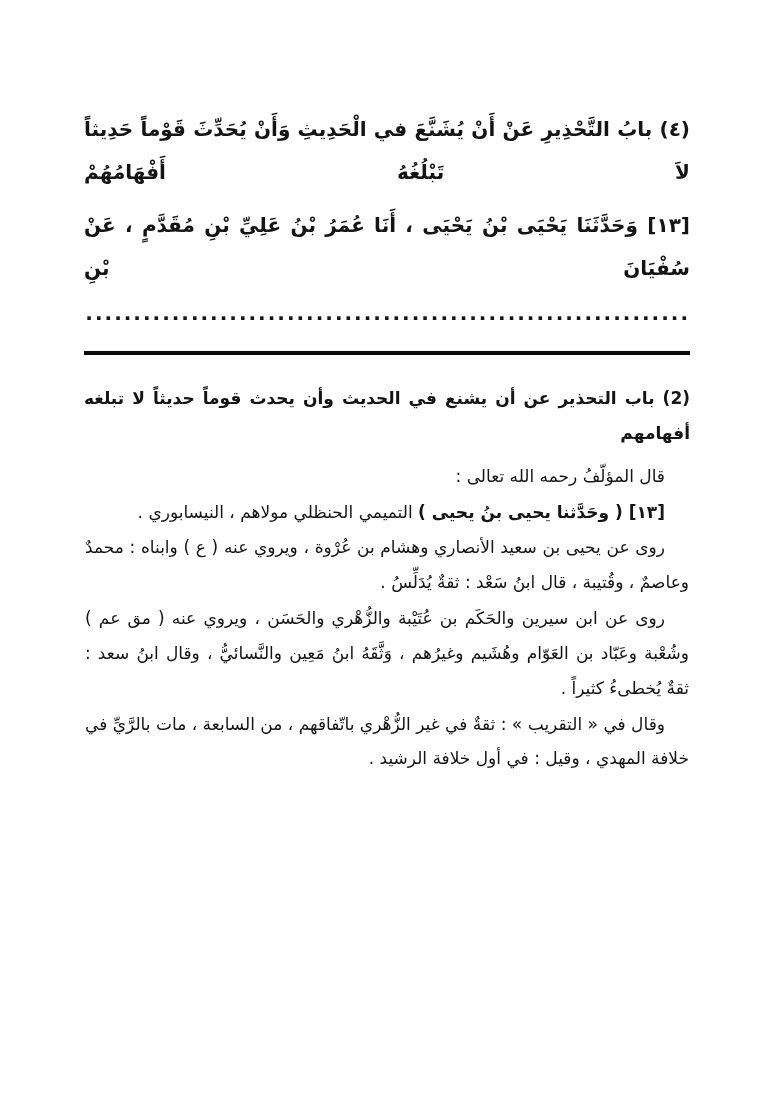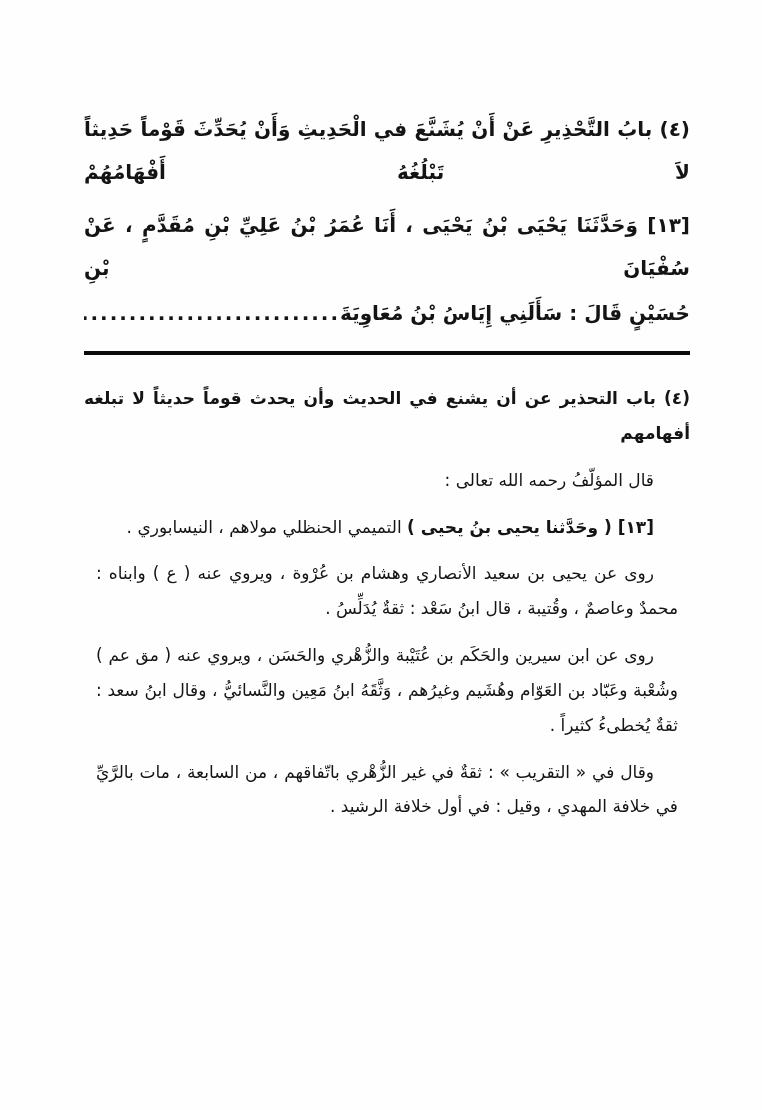--- a/index.html
+++ b/index.html
@@ -57,43 +57,42 @@
     line-height: 2.05;
     text-align: justify;
   }
   .commentary-heading {
     font-weight: 700;
     text-align: justify;
     text-align-last: justify;
     margin: 0 0 8px 0;
   }
   .cpara {
-    margin: 12px;
+    margin: 1px;
     text-indent: 24px;
   }
   .cpara b { font-weight: 700; }
 </style>
 </head>
 <body>
 
 <div class="page">
 
   <section class="matn">
     <div class="matn-line matn-line1">(٤) بابُ التَّحْذِيرِ عَنْ أَنْ يُشَنَّعَ في الْحَدِيثِ وَأَنْ يُحَدِّثَ قَوْماً حَدِيثاً لاَ تَبْلُغُهُ أَفْهَامُهُمْ</div>
     <div class="matn-line">[١٣] وَحَدَّثَنَا يَحْيَى بْنُ يَحْيَى ، أَنَا عُمَرُ بْنُ عَلِيِّ بْنِ مُقَدَّمٍ ، عَنْ سُفْيَانَ بْنِ</div>
     <div class="matn-line3">
-      <span class="m3text">حُسَيْنٍ قَالَ : سَأَلَنِي إِيَاسُ بْنُ مُعَاوِيَةَ</span>
       <span class="dots">................................................................................</span>
     </div>
   </section>
 
   <hr class="divider">
 
   <section class="commentary">
-    <p class="commentary-heading">(٤) باب التحذير عن أن يشنع في الحديث وأن يحدث قوماً حديثاً لا تبلغه أفهامهم</p>
+    <p class="commentary-heading">(2) باب التحذير عن أن يشنع في الحديث وأن يحدث قوماً حديثاً لا تبلغه أفهامهم</p>
     <div id="cparas">
         <p class="cpara"><span>قال المؤلّفُ رحمه الله تعالى :</span></p>
         <p class="cpara"><b>[١٣] ( وحَدَّثنا يحيى بنُ يحيى )</b><span> التميمي الحنظلي مولاهم ، النيسابوري .</span></p>
         <p class="cpara"><span>روى عن يحيى بن سعيد الأنصاري وهشام بن عُرْوة ، ويروي عنه ( ع ) وابناه : محمدٌ وعاصمٌ ، وقُتيبة ، قال ابنُ سَعْد : ثقةٌ يُدَلِّسُ .</span></p>
         <p class="cpara"><span>روى عن ابن سيرين والحَكَم بن عُتَيْبة والزُّهْري والحَسَن ، ويروي عنه ( مق عم ) وشُعْبة وعَبّاد بن العَوّام وهُشَيم وغيرُهم ، وَثَّقَهُ ابنُ مَعِين والنَّسائيُّ ، وقال ابنُ سعد : ثقةٌ يُخطىءُ كثيراً .</span></p>
         <p class="cpara"><span>وقال في « التقريب » : ثقةٌ في غير الزُّهْري باتّفاقهم ، من السابعة ، مات بالرَّيِّ في خلافة المهدي ، وقيل : في أول خلافة الرشيد .</span></p>
       </div>
   </section>
 
 </div>

